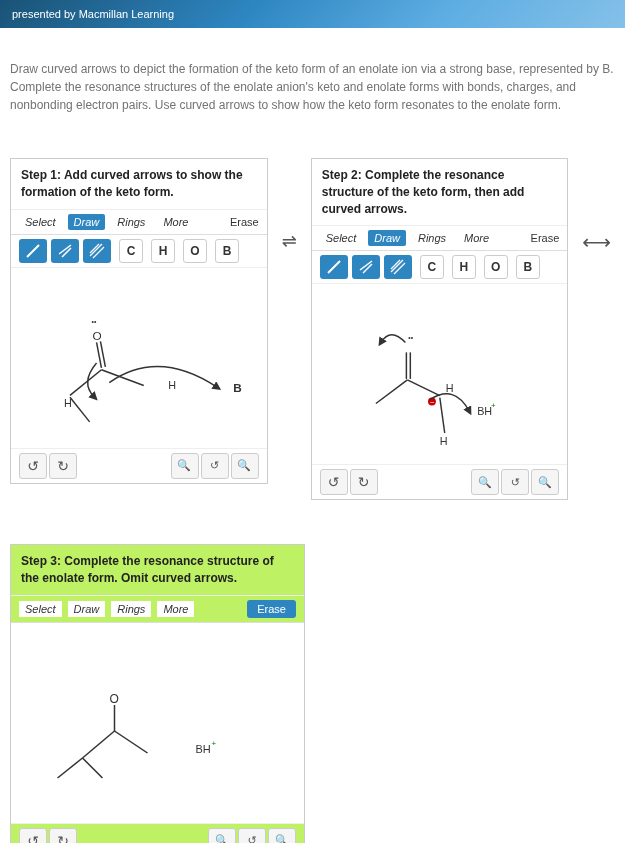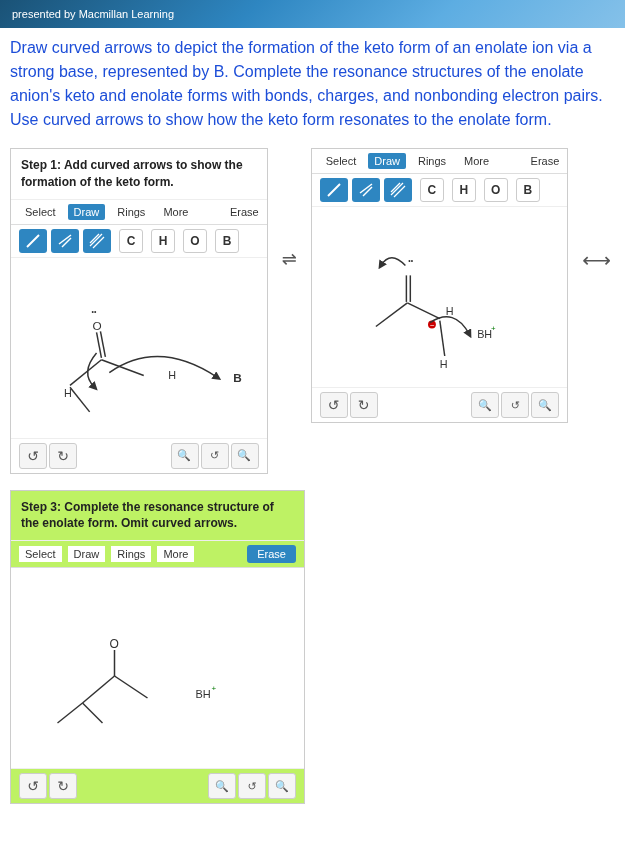--- a/index.html
+++ b/index.html
@@ -12,36 +12,38 @@
       justify-content: space-between;
       align-items: center;
     }
     .header-title { color: #fff; }
     .header-title h1 { font-size: 18px; font-weight: bold; }
     .header-title p { font-size: 11px; }
     .header-credit { color: #fff; font-size: 11px; text-align: right; }
 
     .instructions {
       padding: 8px 10px;
-      font-size: 16px;
+      font-size: 12px;
       line-height: 1.5;
-      color: #1d4ed8;
+      color: #737373;
+      margin-top: 24px;
     }
 
     .steps-row {
       display: flex;
       padding: 8px 10px;
       gap: 10px;
       align-items: flex-start;
     }
 
     .step-box {
       border: 1px solid #ccc;
       background: #fff;
       flex: 1;
+      margin-top: 28px;
     }
 
     .step-title {
       padding: 8px 10px;
       font-size: 12px;
       font-weight: bold;
       color: #222;
       line-height: 1.4;
       border-bottom: 1px solid #eee;
     }
@@ -54,20 +56,21 @@
       gap: 6px;
     }
 
     .toolbar-btn {
       font-size: 11px;
       padding: 2px 6px;
       cursor: pointer;
       background: #fff;
       border: none;
       color: #333;
+      font-style: italic;
     }
     .toolbar-btn.active {
       background: #2e86c1;
       color: #fff;
       border-radius: 2px;
     }
 
     .toolbar-sep { flex: 1; }
 
     .erase-btn {
@@ -289,20 +292,21 @@
         <button class="ctrl-btn" style="font-size:11px;">🔍</button>
         <button class="ctrl-btn" style="font-size:11px;">↺</button>
         <button class="ctrl-btn" style="font-size:11px; font-weight:bold;">🔍</button>
       </div>
     </div>
   </div>
 
   <div class="resonance-arrow">⇌</div>
 
   <div class="step-box">
+    <div class="step-title">Step 2: Complete the resonance structure of the keto form, then add curved arrows.</div>
     <div class="toolbar">
       <button class="toolbar-btn">Select</button>
       <button class="toolbar-btn active">Draw</button>
       <button class="toolbar-btn">Rings</button>
       <button class="toolbar-btn">More</button>
       <span class="toolbar-sep"></span>
       <button class="erase-btn">Erase</button>
     </div>
     <div class="draw-tools">
       <div class="draw-tool">

